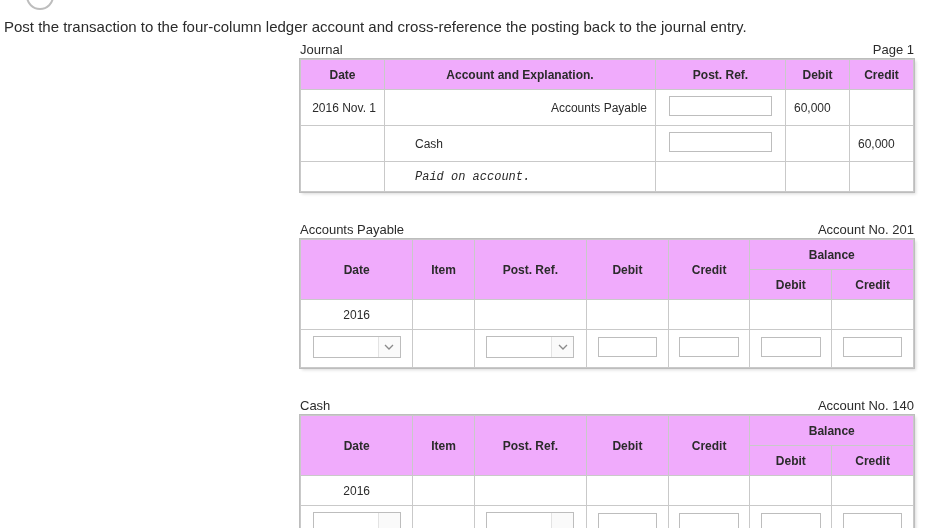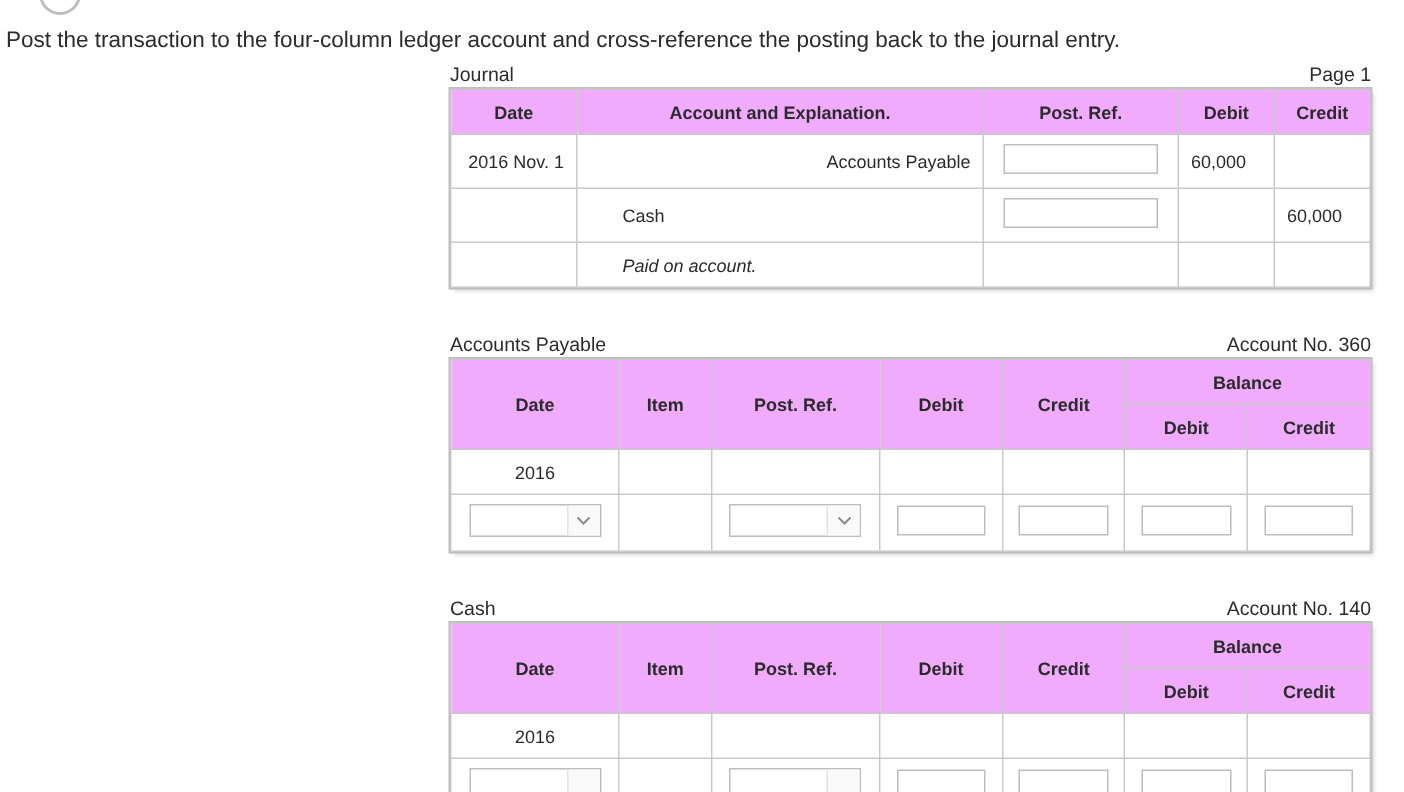--- a/index.html
+++ b/index.html
@@ -51,21 +51,21 @@
     text-align: center;
     height: 30px;
   }
   th {
     background: #f0abfc;
     font-weight: bold;
   }
   td.left { text-align: right; }
   td.right { text-align: left; }
   td.indent1 { padding-left: 30px; text-align:left; }
-  td.indent2 { padding-left: 30px; font-style: italic; text-align:left;}
+  td.indent2 { padding-left: 30px; font-style: italic; text-align:left;font-family:Liberation Mono, monospace;}
   .input {
     display: inline-block;
     width: 92%;
     height: 20px;
     border: 1px solid #bdbdbd;
     background: #fff;
   }
   .dropdown {
     position: relative;
     display: inline-flex;
@@ -139,21 +139,21 @@
       <td></td>
       <td></td>
     </tr>
   </tbody>
     </table>
 
   <div class="section-gap"></div>
 
   <div class="title-row">
     <span>Accounts Payable</span>
-    <span>Account No. 360</span>
+    <span>Account No. 201</span>
   </div>
   <table class="framed">
     <colgroup>
       <col style="width:110px">
         <col style="width:60px">
         <col style="width:110px">
         <col style="width:80px">
         <col style="width:80px">
         <col style="width:80px">
         <col style="width:80px">

